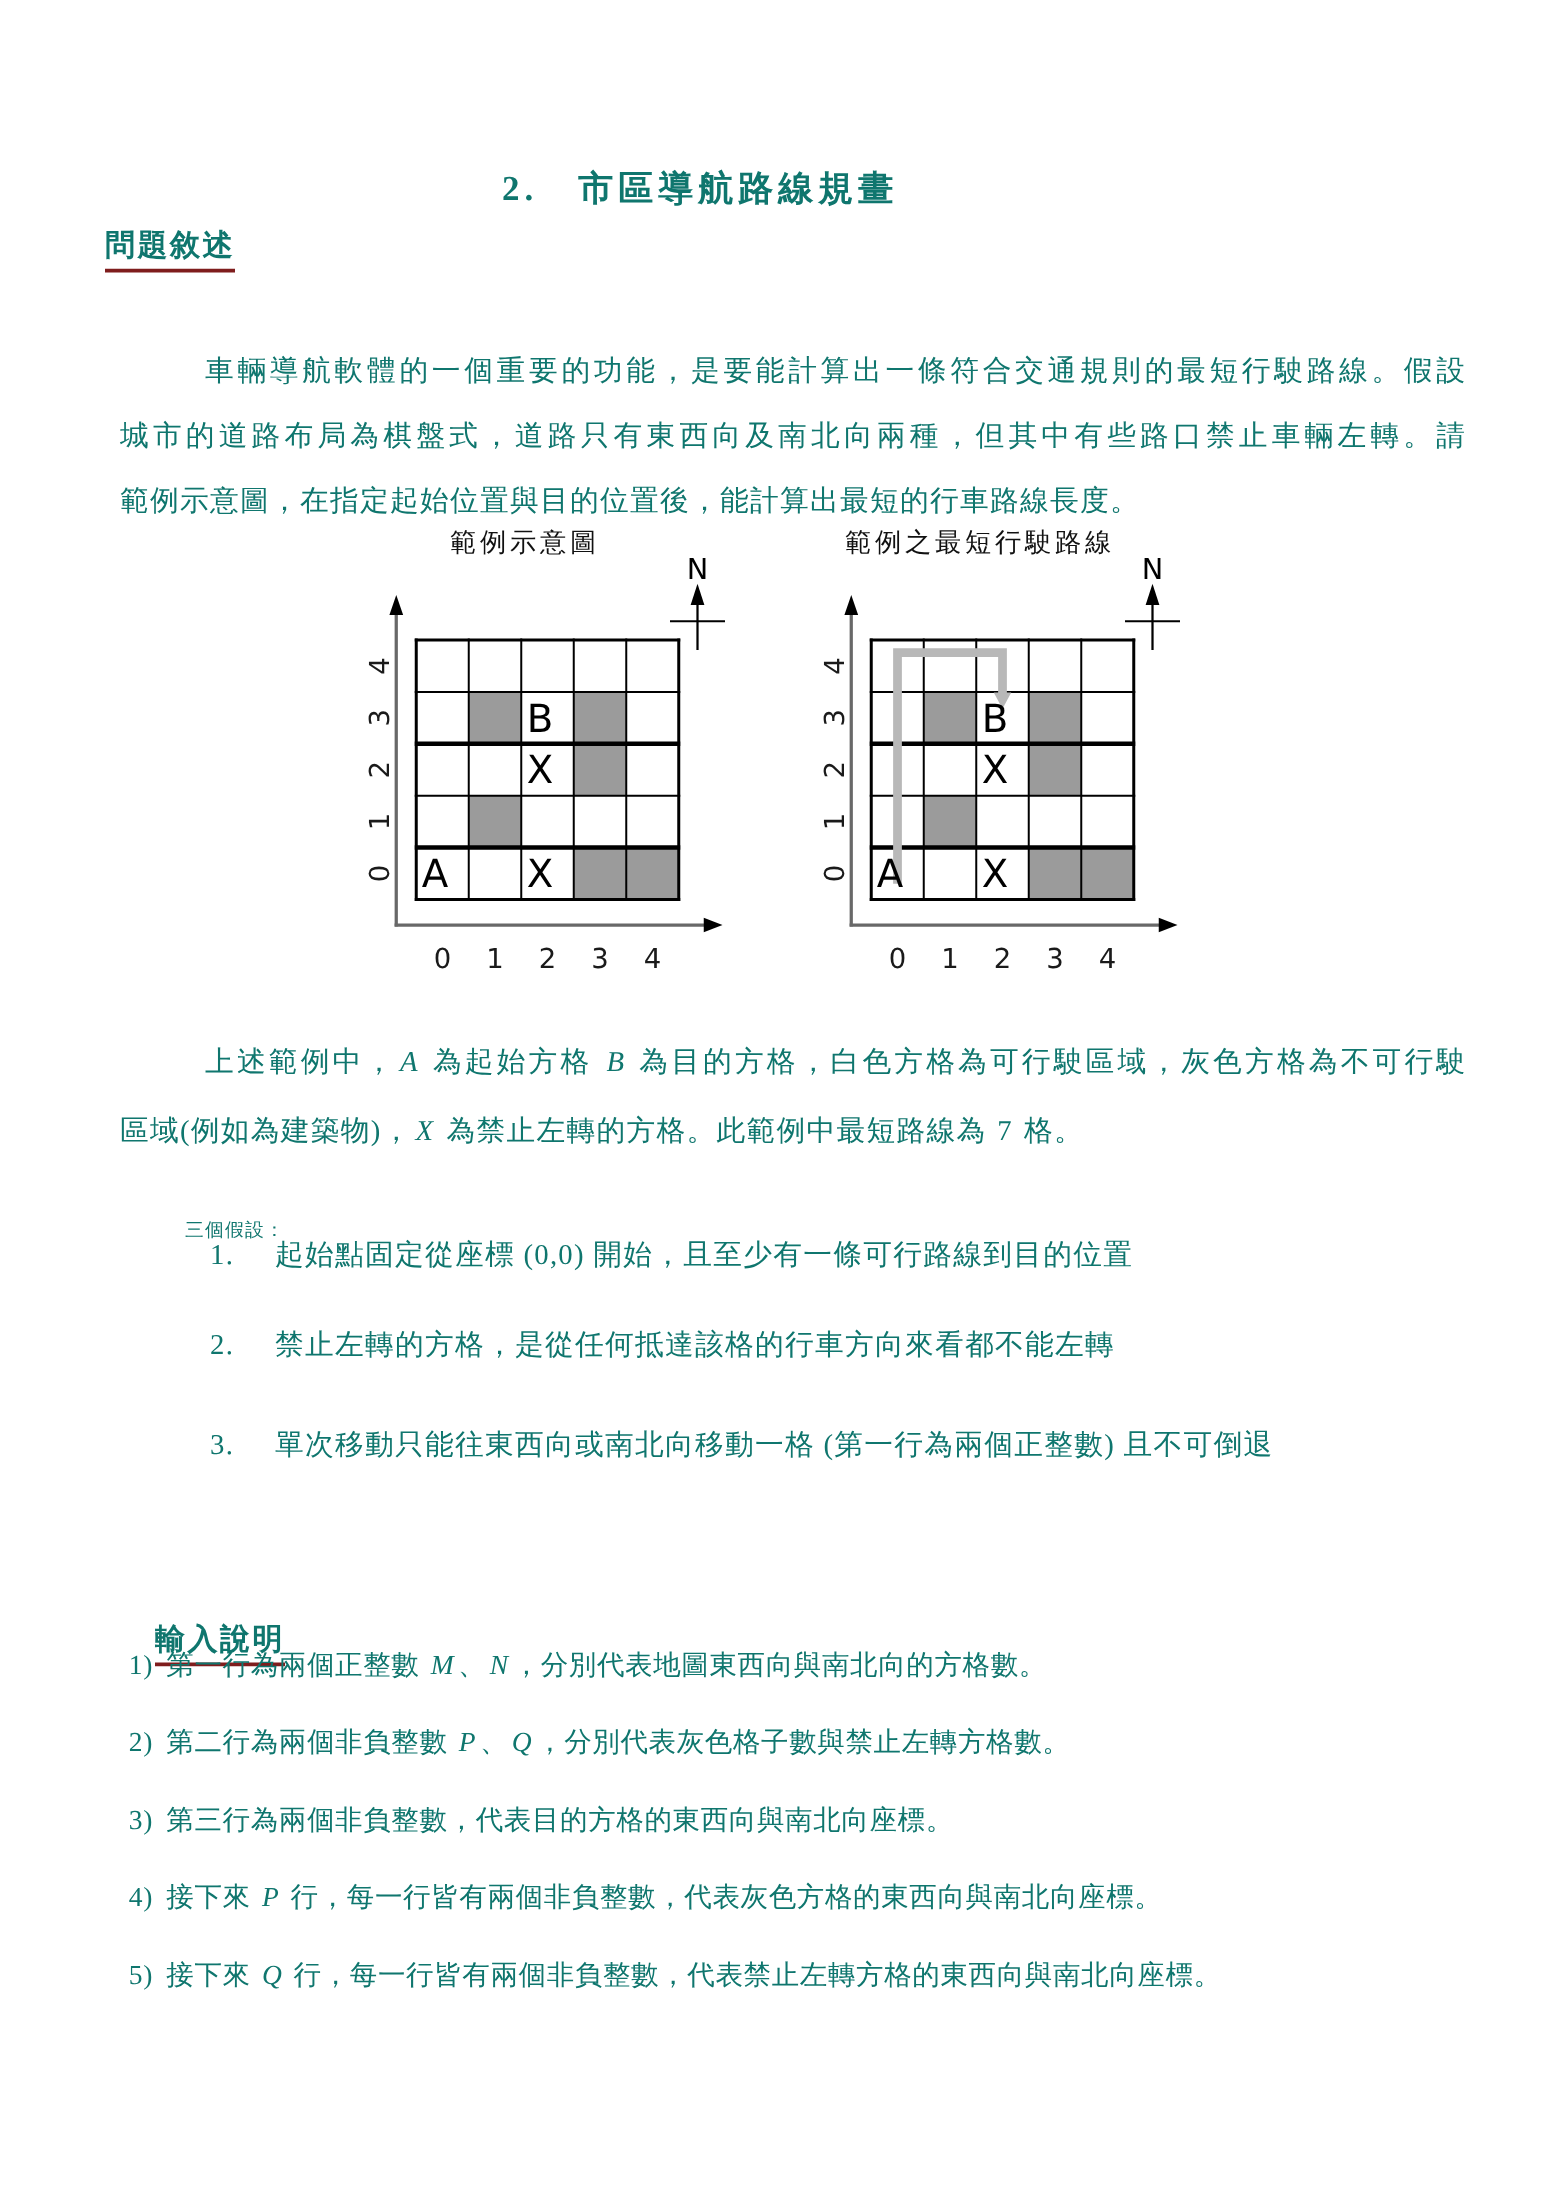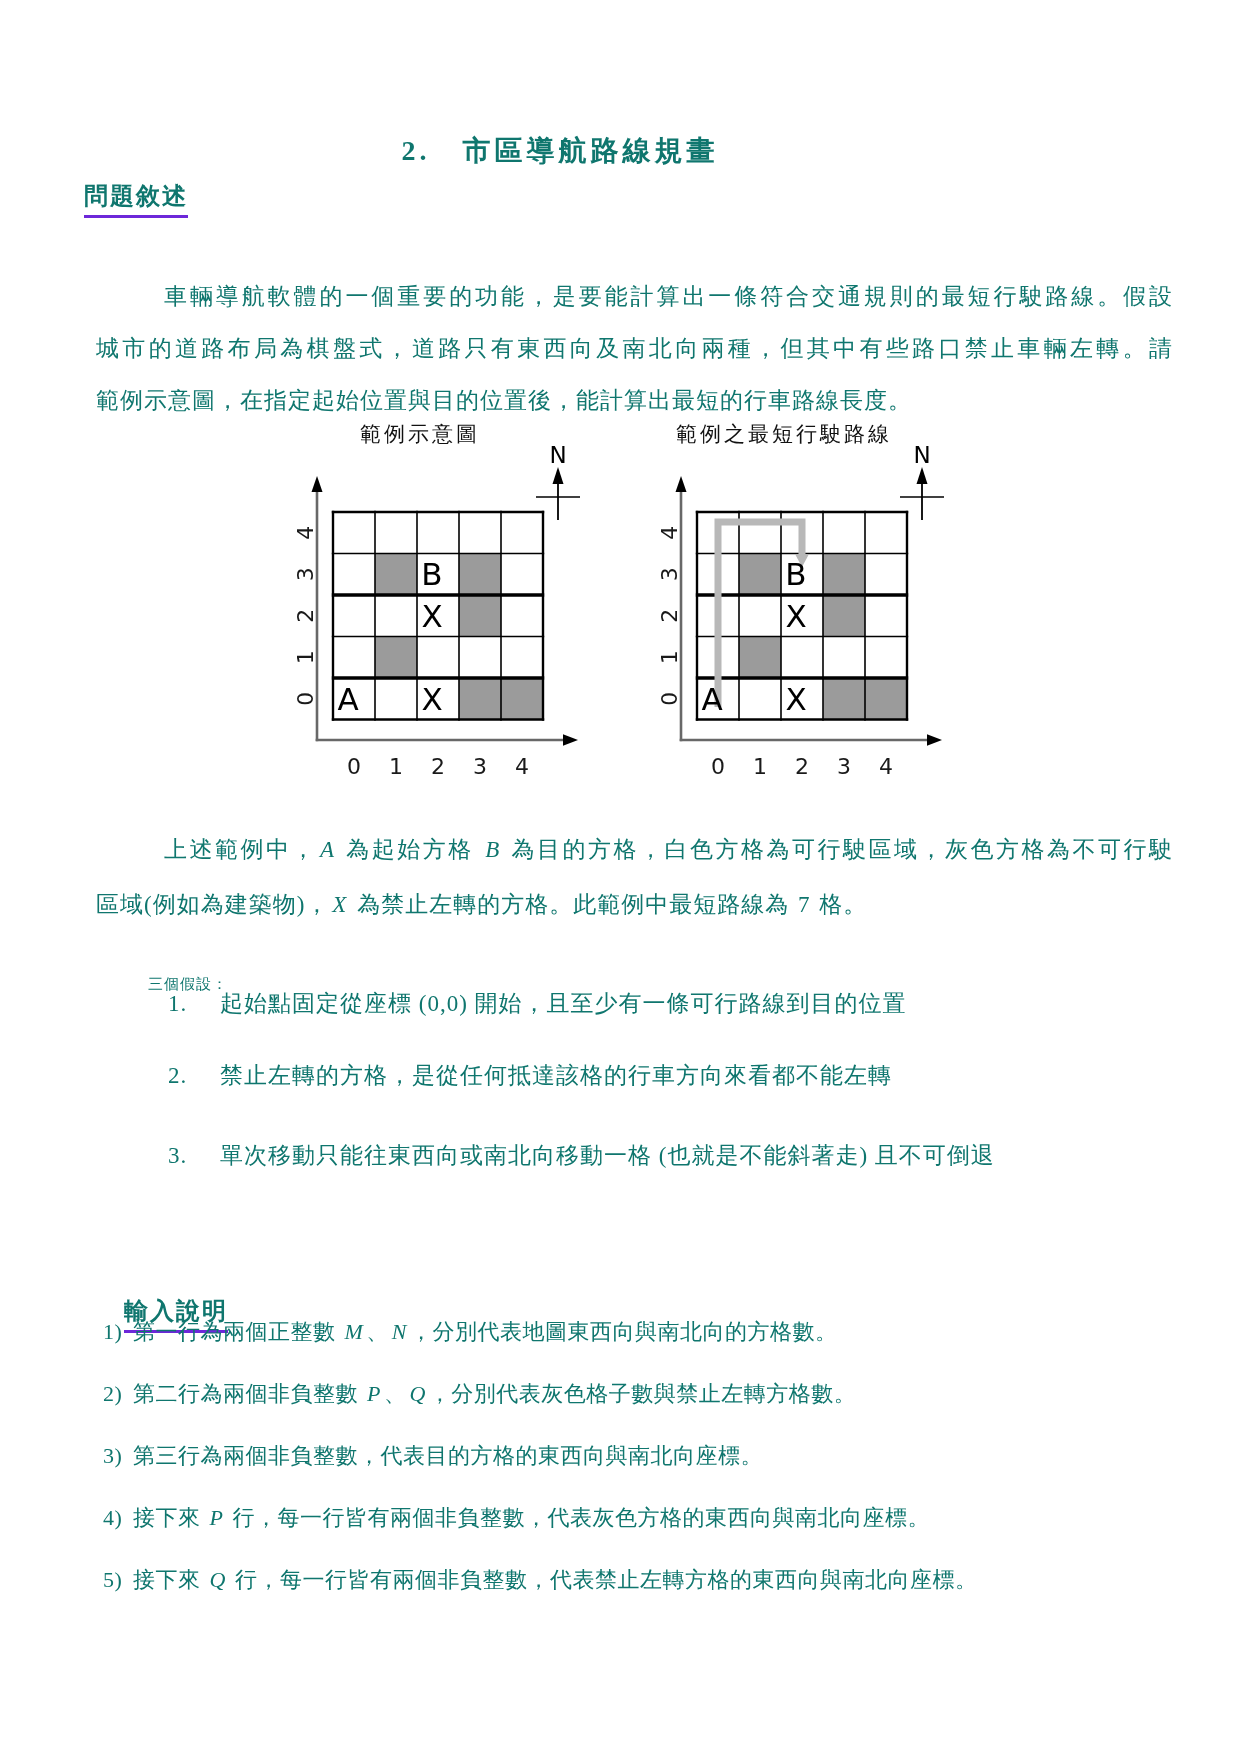--- a/index.html
+++ b/index.html
@@ -1,20 +1,20 @@
 <!DOCTYPE html>
 <html><head>
 <meta charset="utf-8">
 <style>
   html,body{margin:0;padding:0;background:#e8e8e8;}
   .page{position:relative;width:1241px;height:1755px;background:#ffffff;
         font-family:"Liberation Serif","DejaVu Serif",serif;color:#0f766e;overflow:hidden;}
   .abs{position:absolute;}
   .main-title{top:132px;left:0;width:1120px;text-align:center;font-size:28px;font-weight:bold;letter-spacing:4px;}
-  .sec-head{font-size:24px;font-weight:bold;letter-spacing:2px;border-bottom:3px solid #6d28d9;padding-bottom:3px;display:inline-block;}
+  .sec-head{font-size:24px;font-weight:bold;letter-spacing:2px;border-bottom:3px solid #7f1d1d;padding-bottom:3px;display:inline-block;}
   .line{font-size:23px;line-height:28px;letter-spacing:1px;width:1077px;left:96px;margin-top:40px;}
   .jline{text-align:justify;text-align-last:justify;}
   .indent{padding-left:68px;width:1009px;}
   .a-item{position:absolute;left:168px;display:flex;font-size:23px;line-height:28px;letter-spacing:1px;}
   .a-num{width:52px;flex:none;}
   .i-item{position:absolute;left:103px;display:flex;font-size:22px;line-height:27px;letter-spacing:0.5px;}
   .i-num{width:30px;flex:none;}
   .var{font-style:italic;padding:0 3px;}
   .vtok{padding:0 2px;}
   svg.diagram{position:absolute;top:405px;width:340px;height:385px;overflow:visible;}
@@ -137,21 +137,21 @@
       <div class="a-item" style="top: 990px;">
         <span class="a-num">1.</span>
         <span>起始點固定從座標 (0,0) 開始，且至少有一條可行路線到目的位置</span>
       </div>
       <div class="a-item" style="top: 1062px;">
         <span class="a-num">2.</span>
         <span>禁止左轉的方格，是從任何抵達該格的行車方向來看都不能左轉</span>
       </div>
       <div class="a-item" style="top: 1142px;">
         <span class="a-num">3.</span>
-        <span>單次移動只能往東西向或南北向移動一格 (也就是不能斜著走) 且不可倒退</span>
+        <span>單次移動只能往東西向或南北向移動一格 (第一行為兩個正整數) 且不可倒退</span>
       </div>
     </div>
 
   <div class="abs" style="left:84px;top:1295px;margin-left:40px;">
     <span class="sec-head">輸入說明</span>
   </div>
   <div id="input-list">
       <div class="i-item" style="top: 1318px;">
         <span class="i-num">1)</span>
         <span><span class="">第一行為兩個正整數 </span><span class="var">M</span><span class="">、</span><span class="var">N</span><span class="">，分別代表地圖東西向與南北向的方格數。</span></span>

